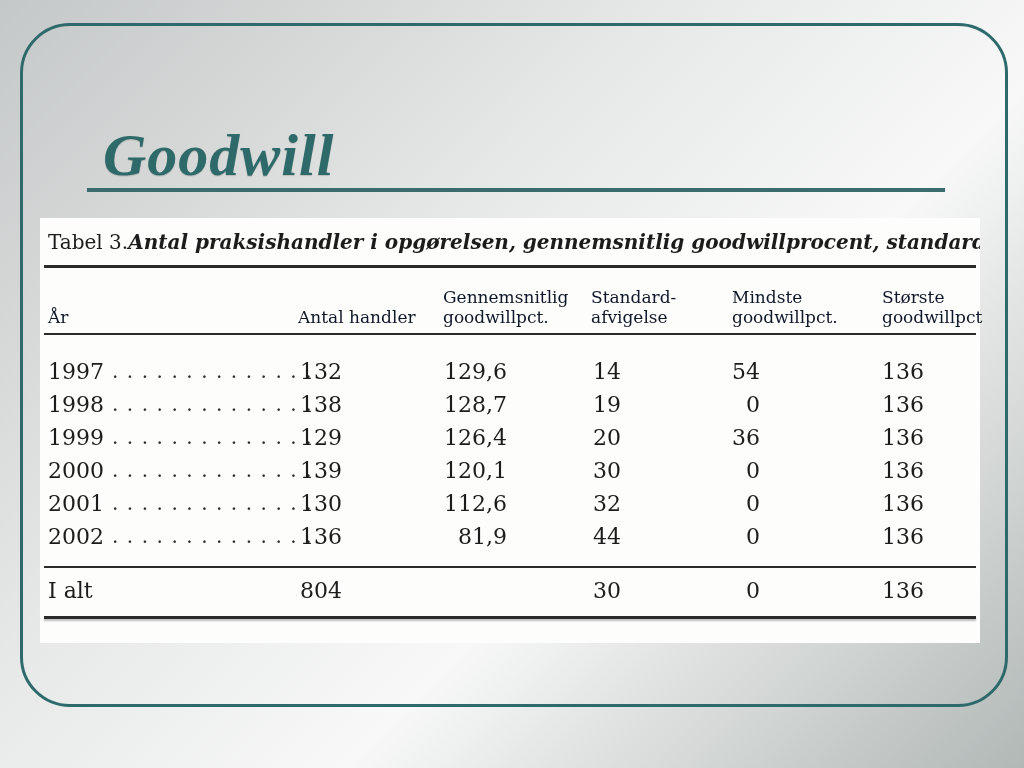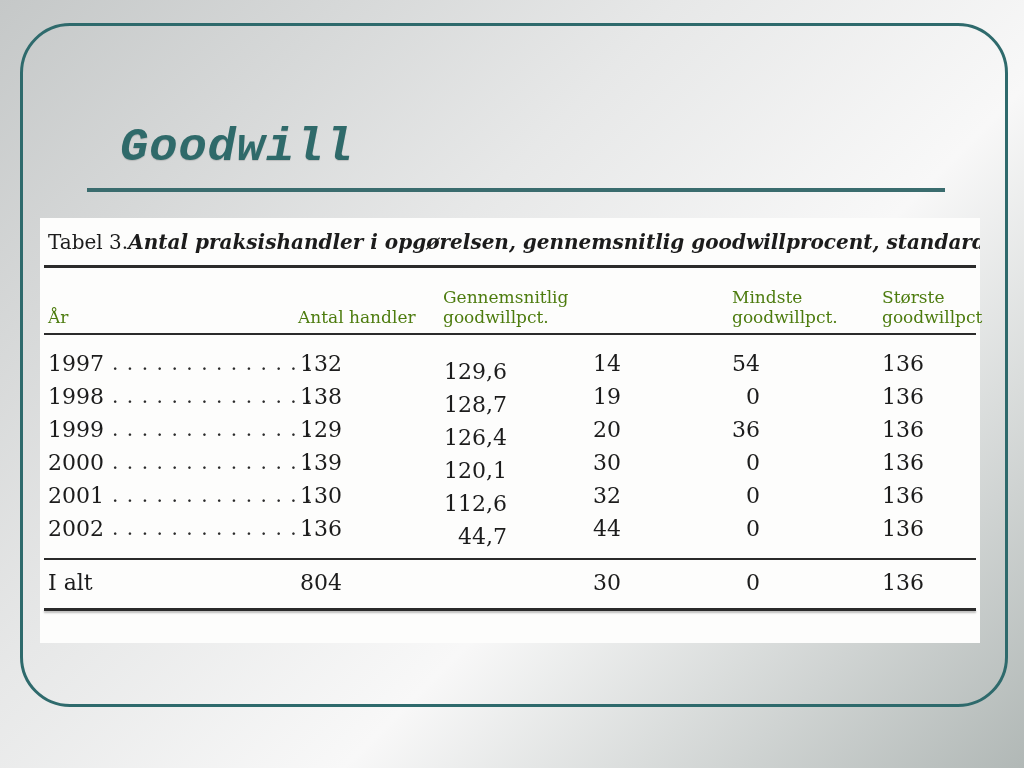--- a/index.html
+++ b/index.html
@@ -7,23 +7,23 @@
   body {
     font-family: "Liberation Sans", sans-serif;
     background: linear-gradient(135deg, #c5c8c8 0%, #e7e8e8 38%, #f8f8f8 62%, #b1b8b6 100%);
     position: relative;
   }
   .slide-border {
     position:absolute; left:20px; top:23px; width:988px; height:684px;
     border:3px solid #2e6a6c; border-radius:50px;
   }
   .slide-title {
-    position:absolute; left:120px; top:121px;
-    font-family:Liberation Mono, monospace;
-    font-size:47px; font-weight:bold; font-style:italic;
+    position:absolute; left:103px; top:121px;
+    font-family:Liberation Serif, serif;
+    font-size:60px; font-weight:bold; font-style:italic;
     color:#2f6a6a; letter-spacing:1px;
     text-shadow:0 1px 1px rgba(0,0,0,0.15);
   }
   .title-underline {
     position:absolute; left:87px; top:188px; width:858px; height:4px;
     background:#3a6c6e;
   }
   
   .figure {
     position:absolute; left:40px; top:218px; width:940px; height:425px;
@@ -36,30 +36,30 @@
     white-space:nowrap; overflow:hidden;
   }
   .caption .prefix { font-style:normal; font-weight:normal; }
   .caption .ital { font-style:italic; font-weight:bold; }
   .rule { margin:0 4px; background:#2b2b2b; }
   .rule-top   { margin-top:8px; height:3px; }
   .rule-head  { height:2px; }
   .rule-sep   { margin-top:13px; height:2px; }
   .rule-bottom{ margin-top:2px; height:3px; box-shadow:0 2px 2px rgba(0,0,0,0.25); }
   .thead { position:relative; height:65px; font-size:17px; }
-  .hc { position:absolute; bottom:6px; line-height:20px; white-space:nowrap; color:#4d7c0f; }
-  .tbody { padding-top:12px; }
+  .hc { position:absolute; bottom:6px; line-height:20px; white-space:nowrap; color:#0f172a; }
+  .tbody { padding-top:20px; }
   .trow { position:relative; height:33px; font-size:22px; }
   .trow span { position:absolute; top:0; line-height:33px; white-space:nowrap; }
   .trow-total { position:relative; height:46px; font-size:22px; }
   .trow-total span { position:absolute; top:0; line-height:46px; white-space:nowrap;text-align:right; }
   .c-year { left:8px; }
   .c-dots { left:72px; letter-spacing:8.5px; font-size:20px; color:#2a2a2a; }
   .c-antal{ left:260px; }
-  .c-gns  { left:377px; width:90px; text-align:right;margin-top:8px; }
+  .c-gns  { left:377px; width:90px; text-align:right; }
   .c-std  { left:553px; }
   .c-min  { left:650px; width:70px; text-align:right; }
   .c-max  { left:842px; }
 </style>
 </head>
 <body>
 
 <div class="slide-border"></div>
 
 <div class="slide-title">Goodwill</div>
@@ -72,20 +72,24 @@
   </div>
 
   <div class="rule rule-top"></div>
 
   <div class="thead">
     <div class="hc" style="left:8px">År</div>
     <div class="hc" style="left:258px">Antal handler</div>
     <div class="hc" style="left:403px">
       <div>Gennemsnitlig</div>
       <div>goodwillpct.</div>
+    </div>
+    <div class="hc" style="left:551px">
+      <div>Standard-</div>
+      <div>afvigelse</div>
     </div>
     <div class="hc" style="left:692px">
       <div>Mindste</div>
       <div>goodwillpct.</div>
     </div>
     <div class="hc" style="left:842px">
       <div>Største</div>
       <div>goodwillpct</div>
     </div>
   </div>
@@ -135,21 +139,21 @@
       <span class="c-antal">130</span>
       <span class="c-gns">112,6</span>
       <span class="c-std">32</span>
       <span class="c-min">0</span>
       <span class="c-max">136</span>
     </div>
     <div class="trow">
       <span class="c-year">2002</span>
       <span class="c-dots">..............</span>
       <span class="c-antal">136</span>
-      <span class="c-gns">44,7</span>
+      <span class="c-gns">81,9</span>
       <span class="c-std">44</span>
       <span class="c-min">0</span>
       <span class="c-max">136</span>
     </div>
   </div>
 
   <div class="rule rule-sep"></div>
 
   <div class="trow-total">
     <span class="c-year">I alt</span>

